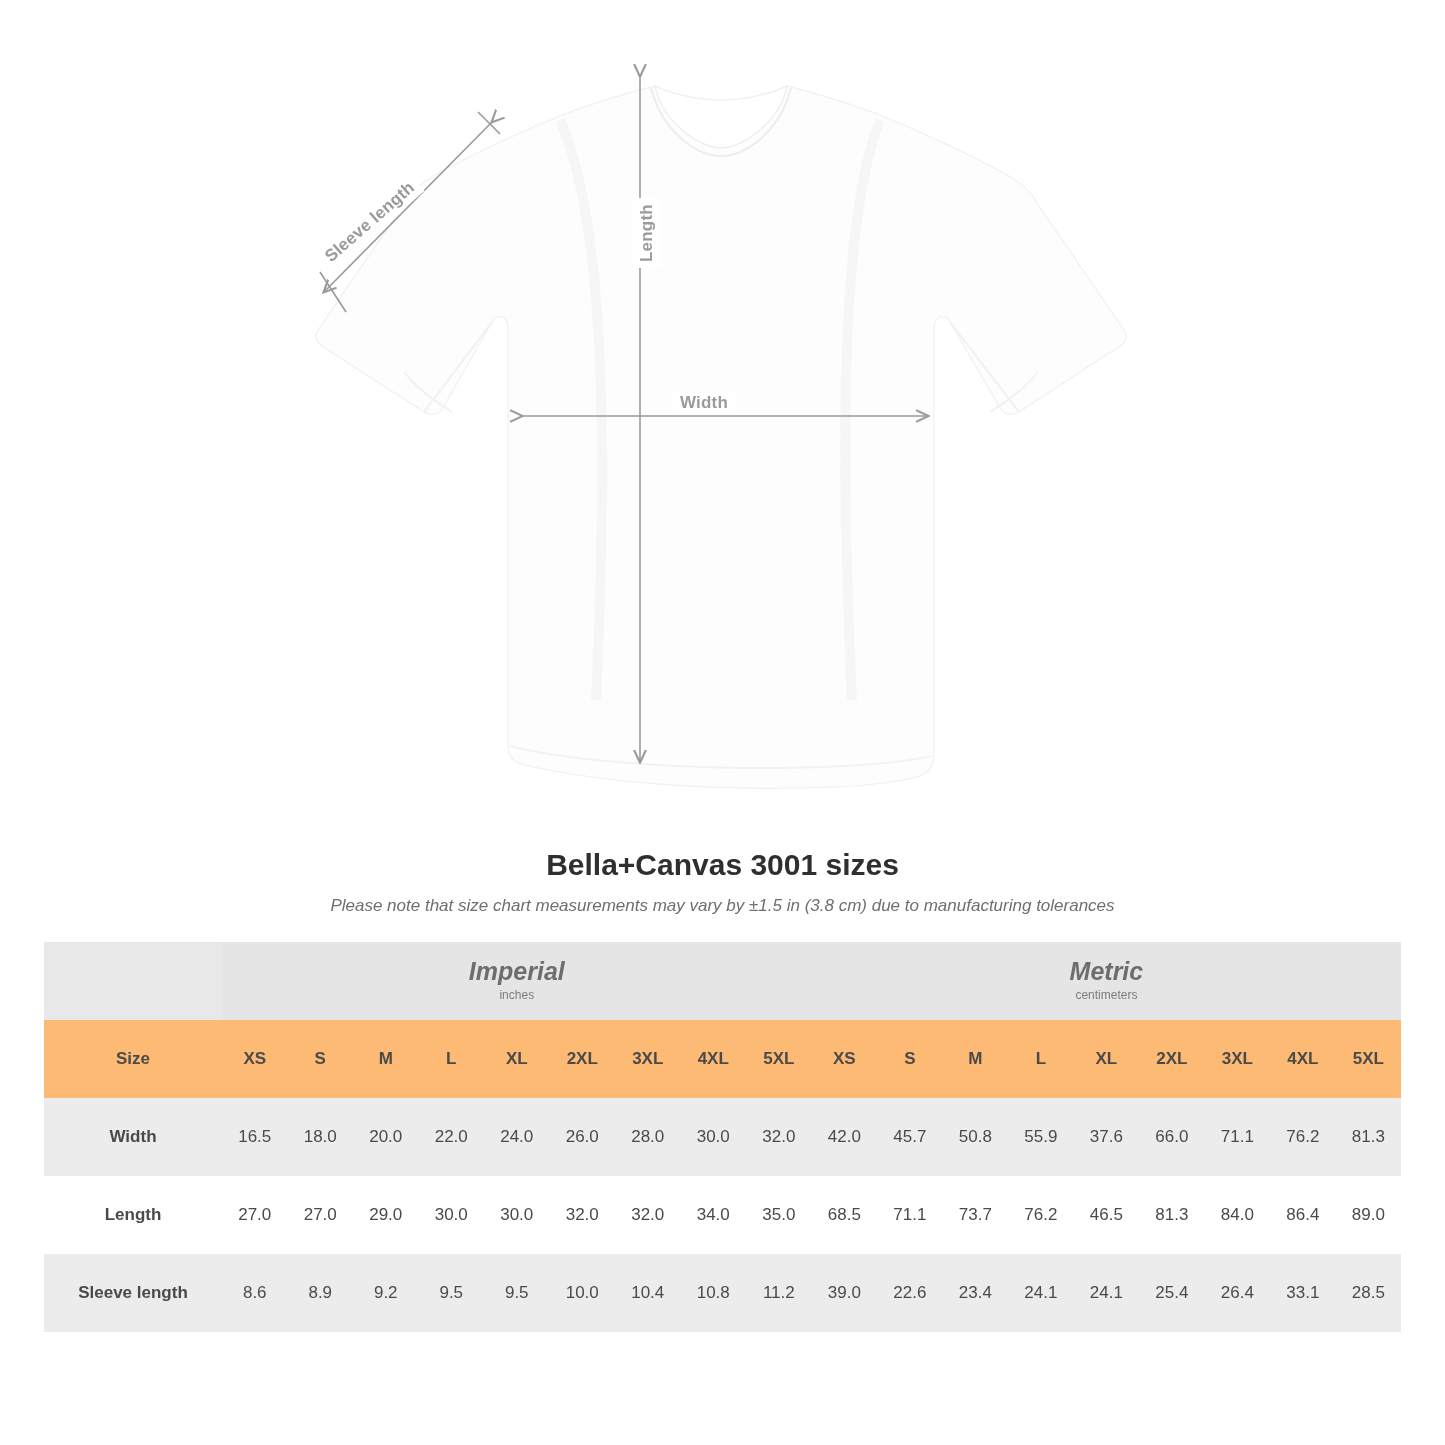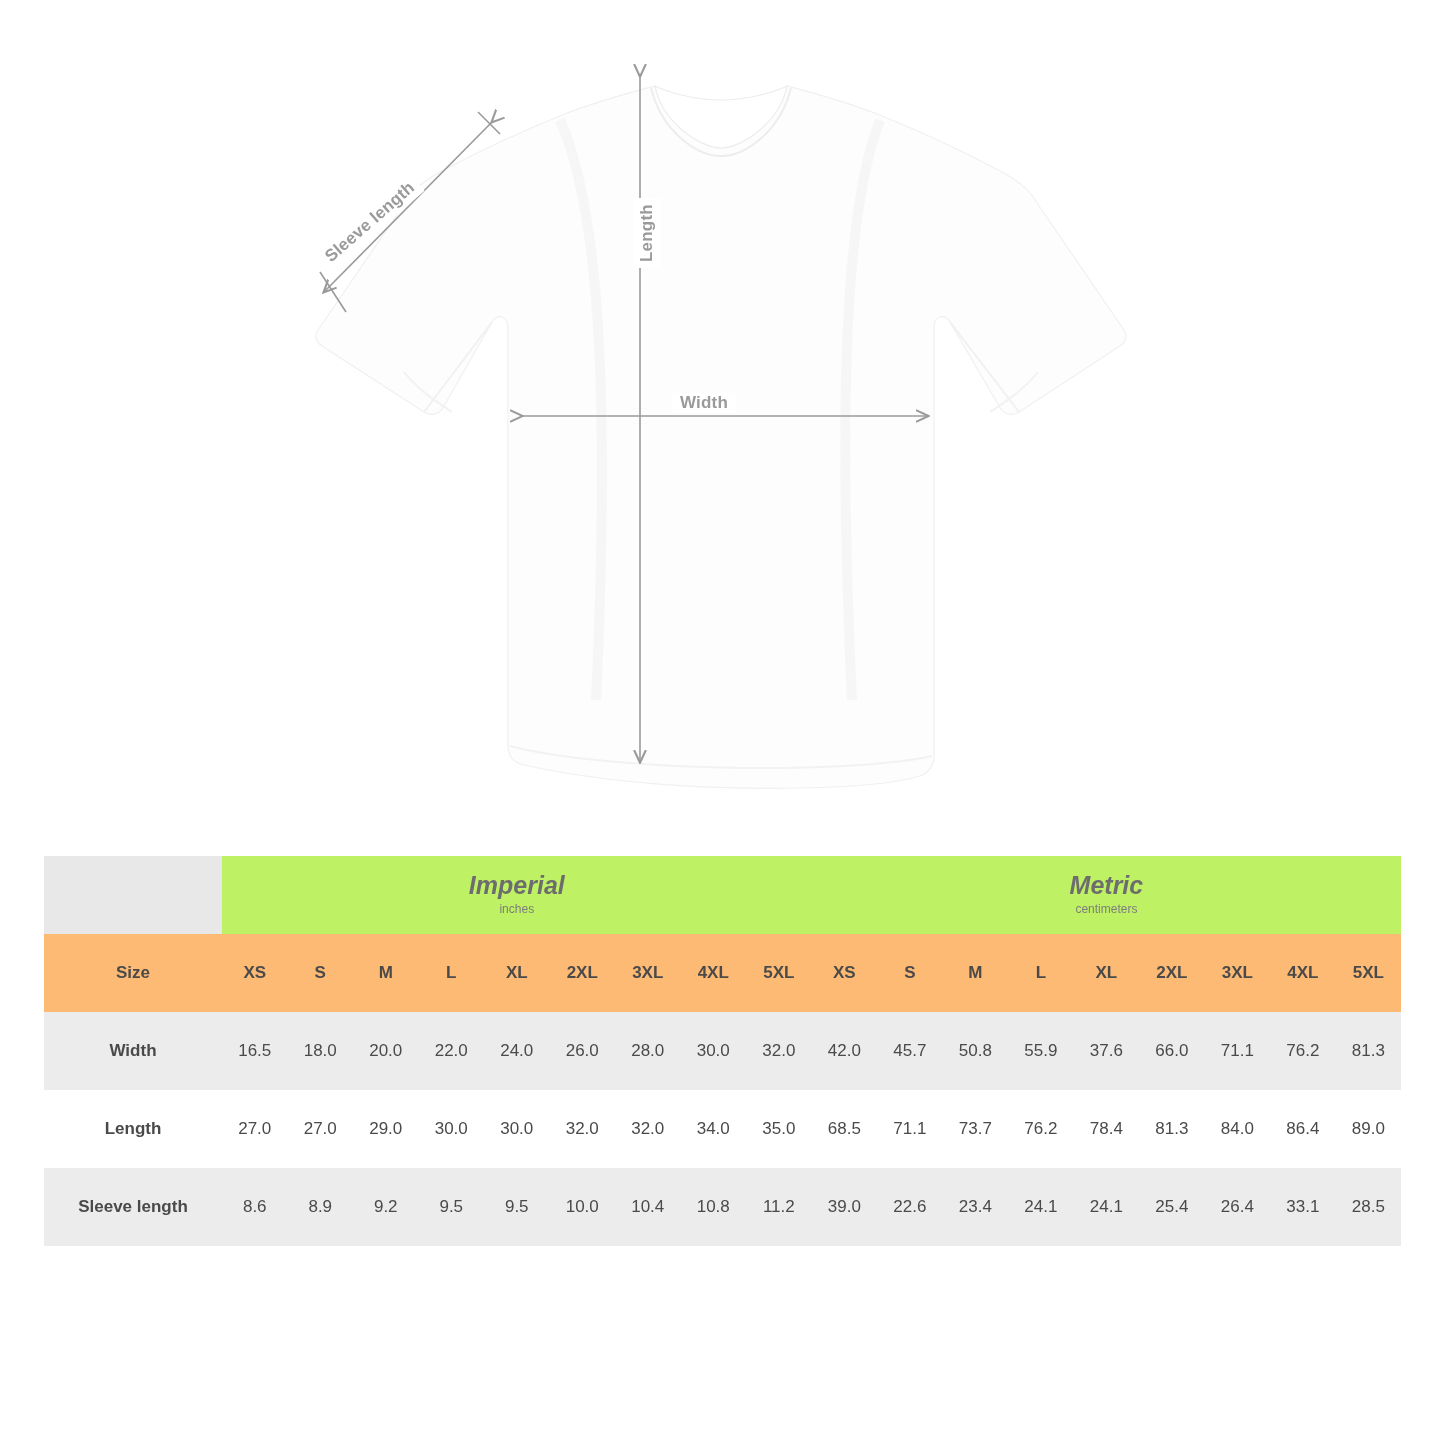--- a/index.html
+++ b/index.html
@@ -95,21 +95,21 @@
   table.size-table th {
     text-align: center;
     vertical-align: middle;
     font-size: 17px;
     color: #4a4a4a;
     border: none;
     padding: 0;
     height: 78px;
   }
   .unit-head {
-    background: #bef264;
+    background: #e5e5e5;
     height: 112px;
   }
   .unit-head .unit-name {
     font-size: 25px;
     font-weight: bold;
     font-style: italic;
     color: #6d6d6d;
     display: block;
     line-height: 1.18;
   }
@@ -220,20 +220,24 @@
         <line x1="320" y1="272" x2="346" y2="312"></line>
         <line x1="478" y1="112" x2="500" y2="134"></line>
       </g>
     </svg>
 
     <div class="dim-label width-label">Width</div>
     <div class="dim-label length-label">Length</div>
     <div class="dim-label sleeve-label">Sleeve length</div>
   </div>
 
+  <div class="title-block">
+    <h1 class="chart-title">Bella+Canvas 3001 sizes</h1>
+    <p class="chart-note">Please note that size chart measurements may vary by ±1.5 in (3.8 cm) due to manufacturing tolerances</p>
+  </div>
 
   <div class="table-wrap">
     <table class="size-table">
       <colgroup>
         <col class="col-label">
         <col class="col-val">
           <col class="col-val">
           <col class="col-val">
           <col class="col-val">
           <col class="col-val">
@@ -317,21 +321,21 @@
           <td>30.0</td>
           <td>30.0</td>
           <td>32.0</td>
           <td>32.0</td>
           <td>34.0</td>
           <td>35.0</td>
           <td>68.5</td>
           <td>71.1</td>
           <td>73.7</td>
           <td>76.2</td>
-          <td>78.4</td>
+          <td>46.5</td>
           <td>81.3</td>
           <td>84.0</td>
           <td>86.4</td>
           <td>89.0</td>
         </tr>
 
         <tr class="row-alt">
           <td class="rowhead">Sleeve length</td>
           <td>8.6</td>
           <td>8.9</td>

